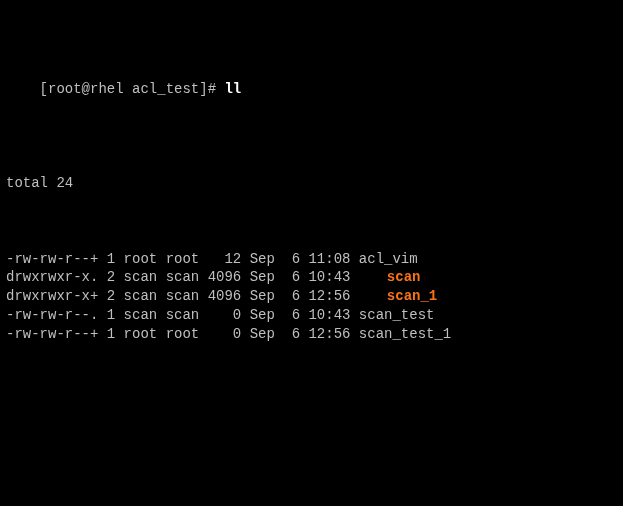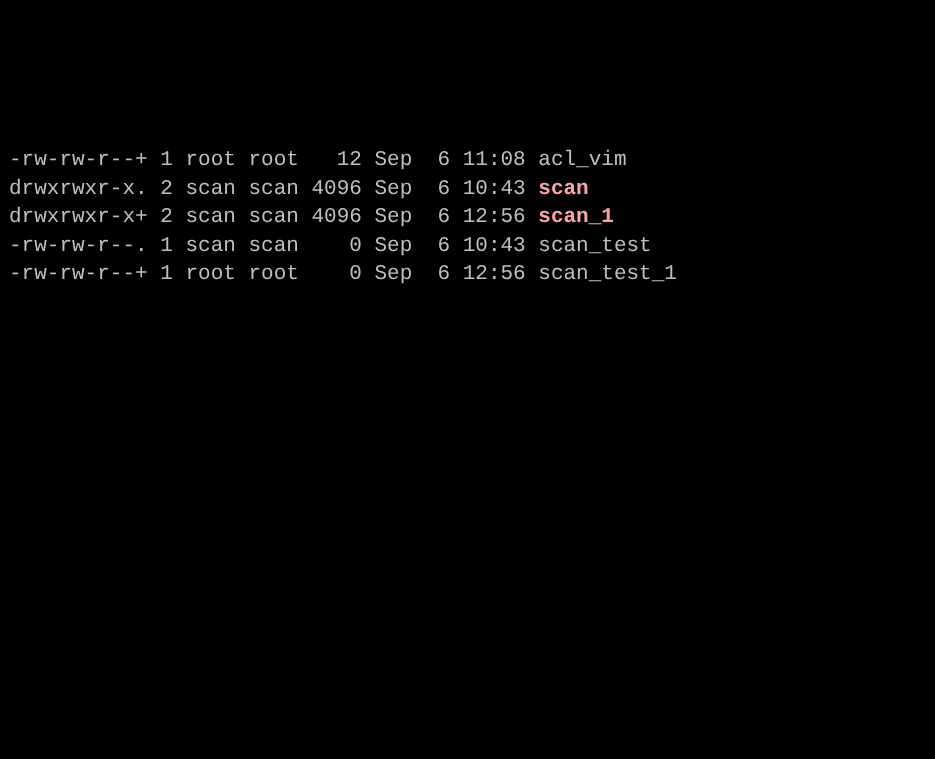--- a/index.html
+++ b/index.html
@@ -15,28 +15,32 @@
     overflow: hidden;
   }
   .term {
     padding: 4px 6px;
     position: relative;
     white-space: pre;
   }
   .line { display: block; }
   .grey { color: #bfbfbf; }
   .white { color: #fff; font-weight: bold; }
-  .blue { color: #fca5a5; font-weight: bold; }
+  .blue { color: #f97316; font-weight: bold; margin-left: 28px; }
 </style>
 </head>
 <body>
 
 <div class="term">
 
+  <span class="line">
+    <span class="grey">[root@rhel acl_test]# </span><span class="white">ll</span>
+  </span>
 
+  <span class="line grey">total 24</span>
 
   <span id="ls-lines"><span class="line"><span class="grey">-rw-rw-r--+ 1 root root   12 Sep  6 11:08 </span><span class="grey">acl_vim</span></span><span class="line"><span class="grey">drwxrwxr-x. 2 scan scan 4096 Sep  6 10:43 </span><span class="blue">scan</span></span><span class="line"><span class="grey">drwxrwxr-x+ 2 scan scan 4096 Sep  6 12:56 </span><span class="blue">scan_1</span></span><span class="line"><span class="grey">-rw-rw-r--. 1 scan scan    0 Sep  6 10:43 </span><span class="grey">scan_test</span></span><span class="line"><span class="grey">-rw-rw-r--+ 1 root root    0 Sep  6 12:56 </span><span class="grey">scan_test_1</span></span></span>
 
 
   
 
   
 
   
 

